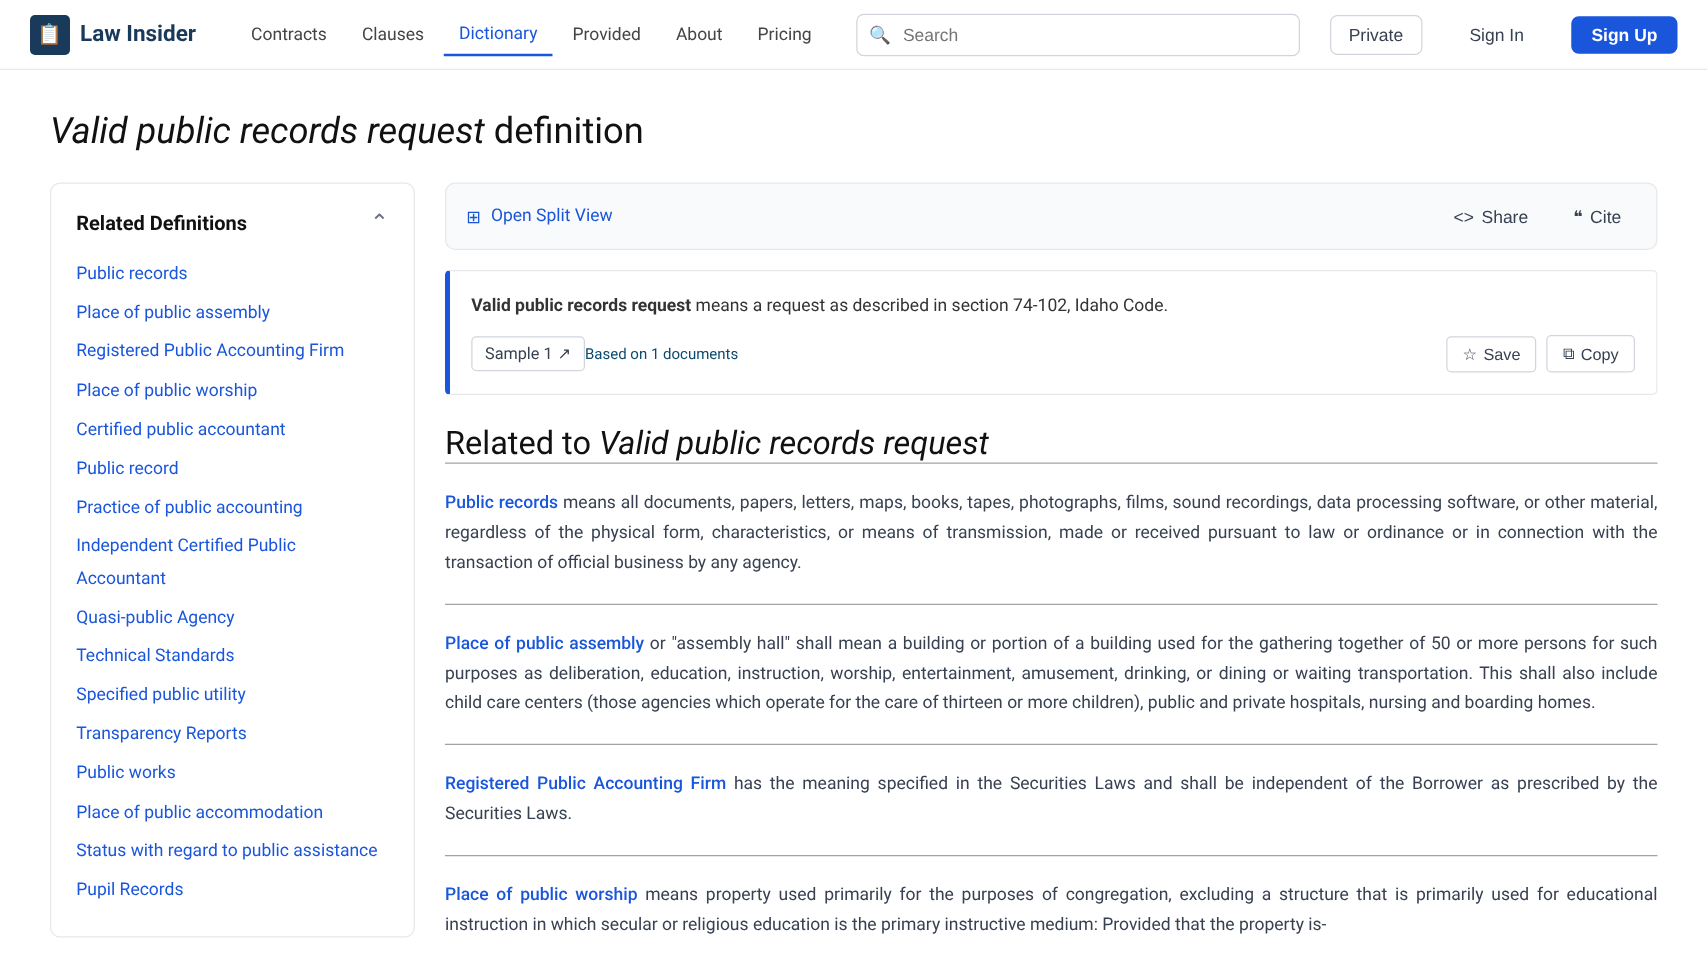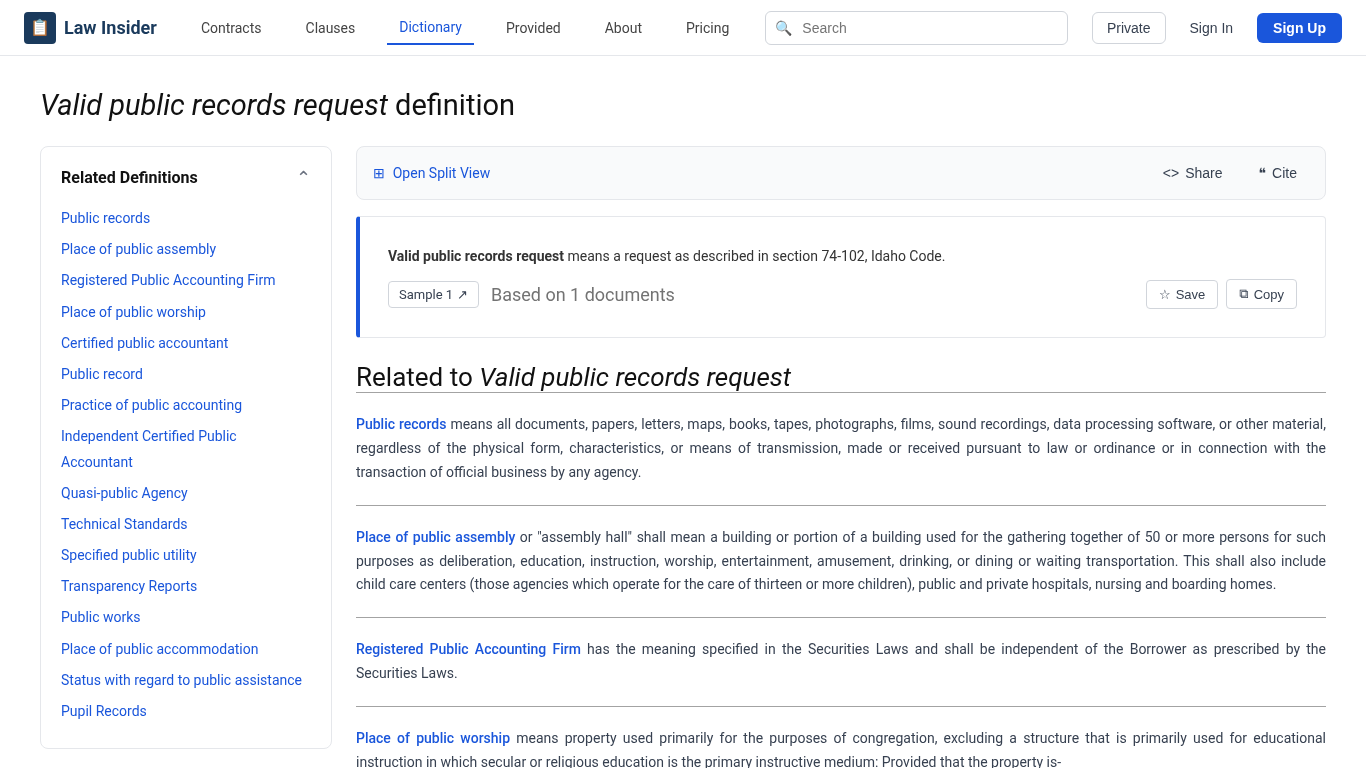--- a/index.html
+++ b/index.html
@@ -6,27 +6,27 @@
     body { font-family: -apple-system, BlinkMacSystemFont, 'Segoe UI', Roboto, sans-serif; font-size: 14px; color: #333; background: #fff; }
 
     
     .navbar {
       display: flex; align-items: center; padding: 0 24px; height: 56px;
       border-bottom: 1px solid #e5e7eb; background: #fff;
     }
     .navbar-brand { display: flex; align-items: center; gap: 8px; margin-right: 32px; text-decoration: none; }
     .brand-icon { width: 32px; height: 32px; background: #1a3a5c; border-radius: 4px; display: flex; align-items: center; justify-content: center; color: #fff; font-size: 16px; }
     .brand-name { font-size: 18px; font-weight: 700; color: #1a3a5c; }
-    .nav-links { display: flex; align-items: center; gap: 20px; text-align: center; }
+    .nav-links { display: flex; align-items: center; gap: 4px; text-align: center; }
     .nav-link { padding: 8px 12px; text-decoration: none; color: #444; font-size: 14px; border-radius: 4px; }
     .nav-link.active { color: #1a56db; border-bottom: 2px solid #1a56db; border-radius: 0; }
     .search-bar { flex: 1; max-width: 380px; margin: 0 24px; position: relative; }
     .search-bar input { width: 100%; padding: 8px 12px 8px 36px; border: 1px solid #d1d5db; border-radius: 6px; font-size: 14px; color: #6b7280; outline: none; }
     .search-icon-wrap { position: absolute; left: 10px; top: 50%; transform: translateY(-50%); color: #9ca3af; font-size: 14px; }
-    .nav-right { display: flex; align-items: center; gap: 10px; margin-left: auto; }
+    .nav-right { display: flex; align-items: center; gap: 24px; margin-left: auto; }
     .btn-private { padding: 7px 14px; border: 1px solid #d1d5db; border-radius: 6px; background: #fff; cursor: pointer; font-size: 14px; color: #374151; }
     .btn-signin { padding: 7px 14px; background: none; border: none; cursor: pointer; font-size: 14px; color: #374151; }
     .btn-signup { padding: 7px 16px; background: #1a56db; border: none; border-radius: 6px; cursor: pointer; font-size: 14px; color: #fff; font-weight: 600; }
 
     
     .page-title-wrap { padding: 32px 40px 24px; }
     .page-title { font-size: 29px; color: #111; font-weight: 400; }
     .page-title em { font-style: italic; }
 
     
@@ -44,27 +44,27 @@
     
     .content { flex: 1; }
 
     
     .content-toolbar { display: flex; justify-content: space-between; align-items: center; padding: 12px 16px; background: #f9fafb; border: 1px solid #e5e7eb; border-radius: 8px; margin-bottom: 16px; }
     .toolbar-left { display: flex; align-items: center; gap: 8px; color: #1a56db; font-size: 14px; cursor: pointer; }
     .toolbar-right { display: flex; align-items: center; gap: 12px; }
     .toolbar-btn { display: flex; align-items: center; gap: 6px; padding: 6px 12px; border: none; background: none; color: #374151; font-size: 14px; cursor: pointer; }
 
     
-    .definition-card { border: 1px solid #e5e7eb; border-left: 4px solid #1a56db; border-radius: 4px; padding: 28px; margin-bottom: 24px; }
+    .definition-card { border: 1px solid #e5e7eb; border-left: 4px solid #1a56db; border-radius: 4px; padding: 17px; margin-bottom: 24px; }
     .definition-text { font-size: 14px; line-height: 1.6; margin-bottom: 12px; }
     .definition-text strong { font-weight: 700; }
     .definition-actions { display: flex; align-items: center; justify-content: space-between; }
-    .def-left { display: flex; align-items: center; gap: 12px; }
+    .def-left { display: flex; align-items: center; gap: 0; }
     .sample-btn { display: flex; align-items: center; gap: 4px; padding: 5px 10px; border: 1px solid #d1d5db; border-radius: 4px; background: #fff; font-size: 13px; color: #374151; cursor: pointer; text-decoration: none; }
-    .based-on { font-size: 18px; color: #737373; text-align: right; }
+    .based-on { font-size: 12px; color: #0c4a6e; text-align: right; }
     .def-right { display: flex; align-items: center; gap: 8px; }
     .action-btn { display: flex; align-items: center; gap: 5px; padding: 6px 12px; border: 1px solid #d1d5db; border-radius: 4px; background: #fff; font-size: 13px; color: #374151; cursor: pointer; }
 
     
     .related-heading { font-size: 26px; font-weight: 400; color: #111; }
     .related-heading em { font-style: italic; }
     .related-section { margin-bottom: 0; }
     .related-item { border-top: 1px solid #a3a3a3; padding: 20px 0; font-size: 14px; line-height: 1.7; color: #374151; text-align: justify; }
     .related-item a { color: #1a56db; text-decoration: none; font-weight: 500; }
   </style>

